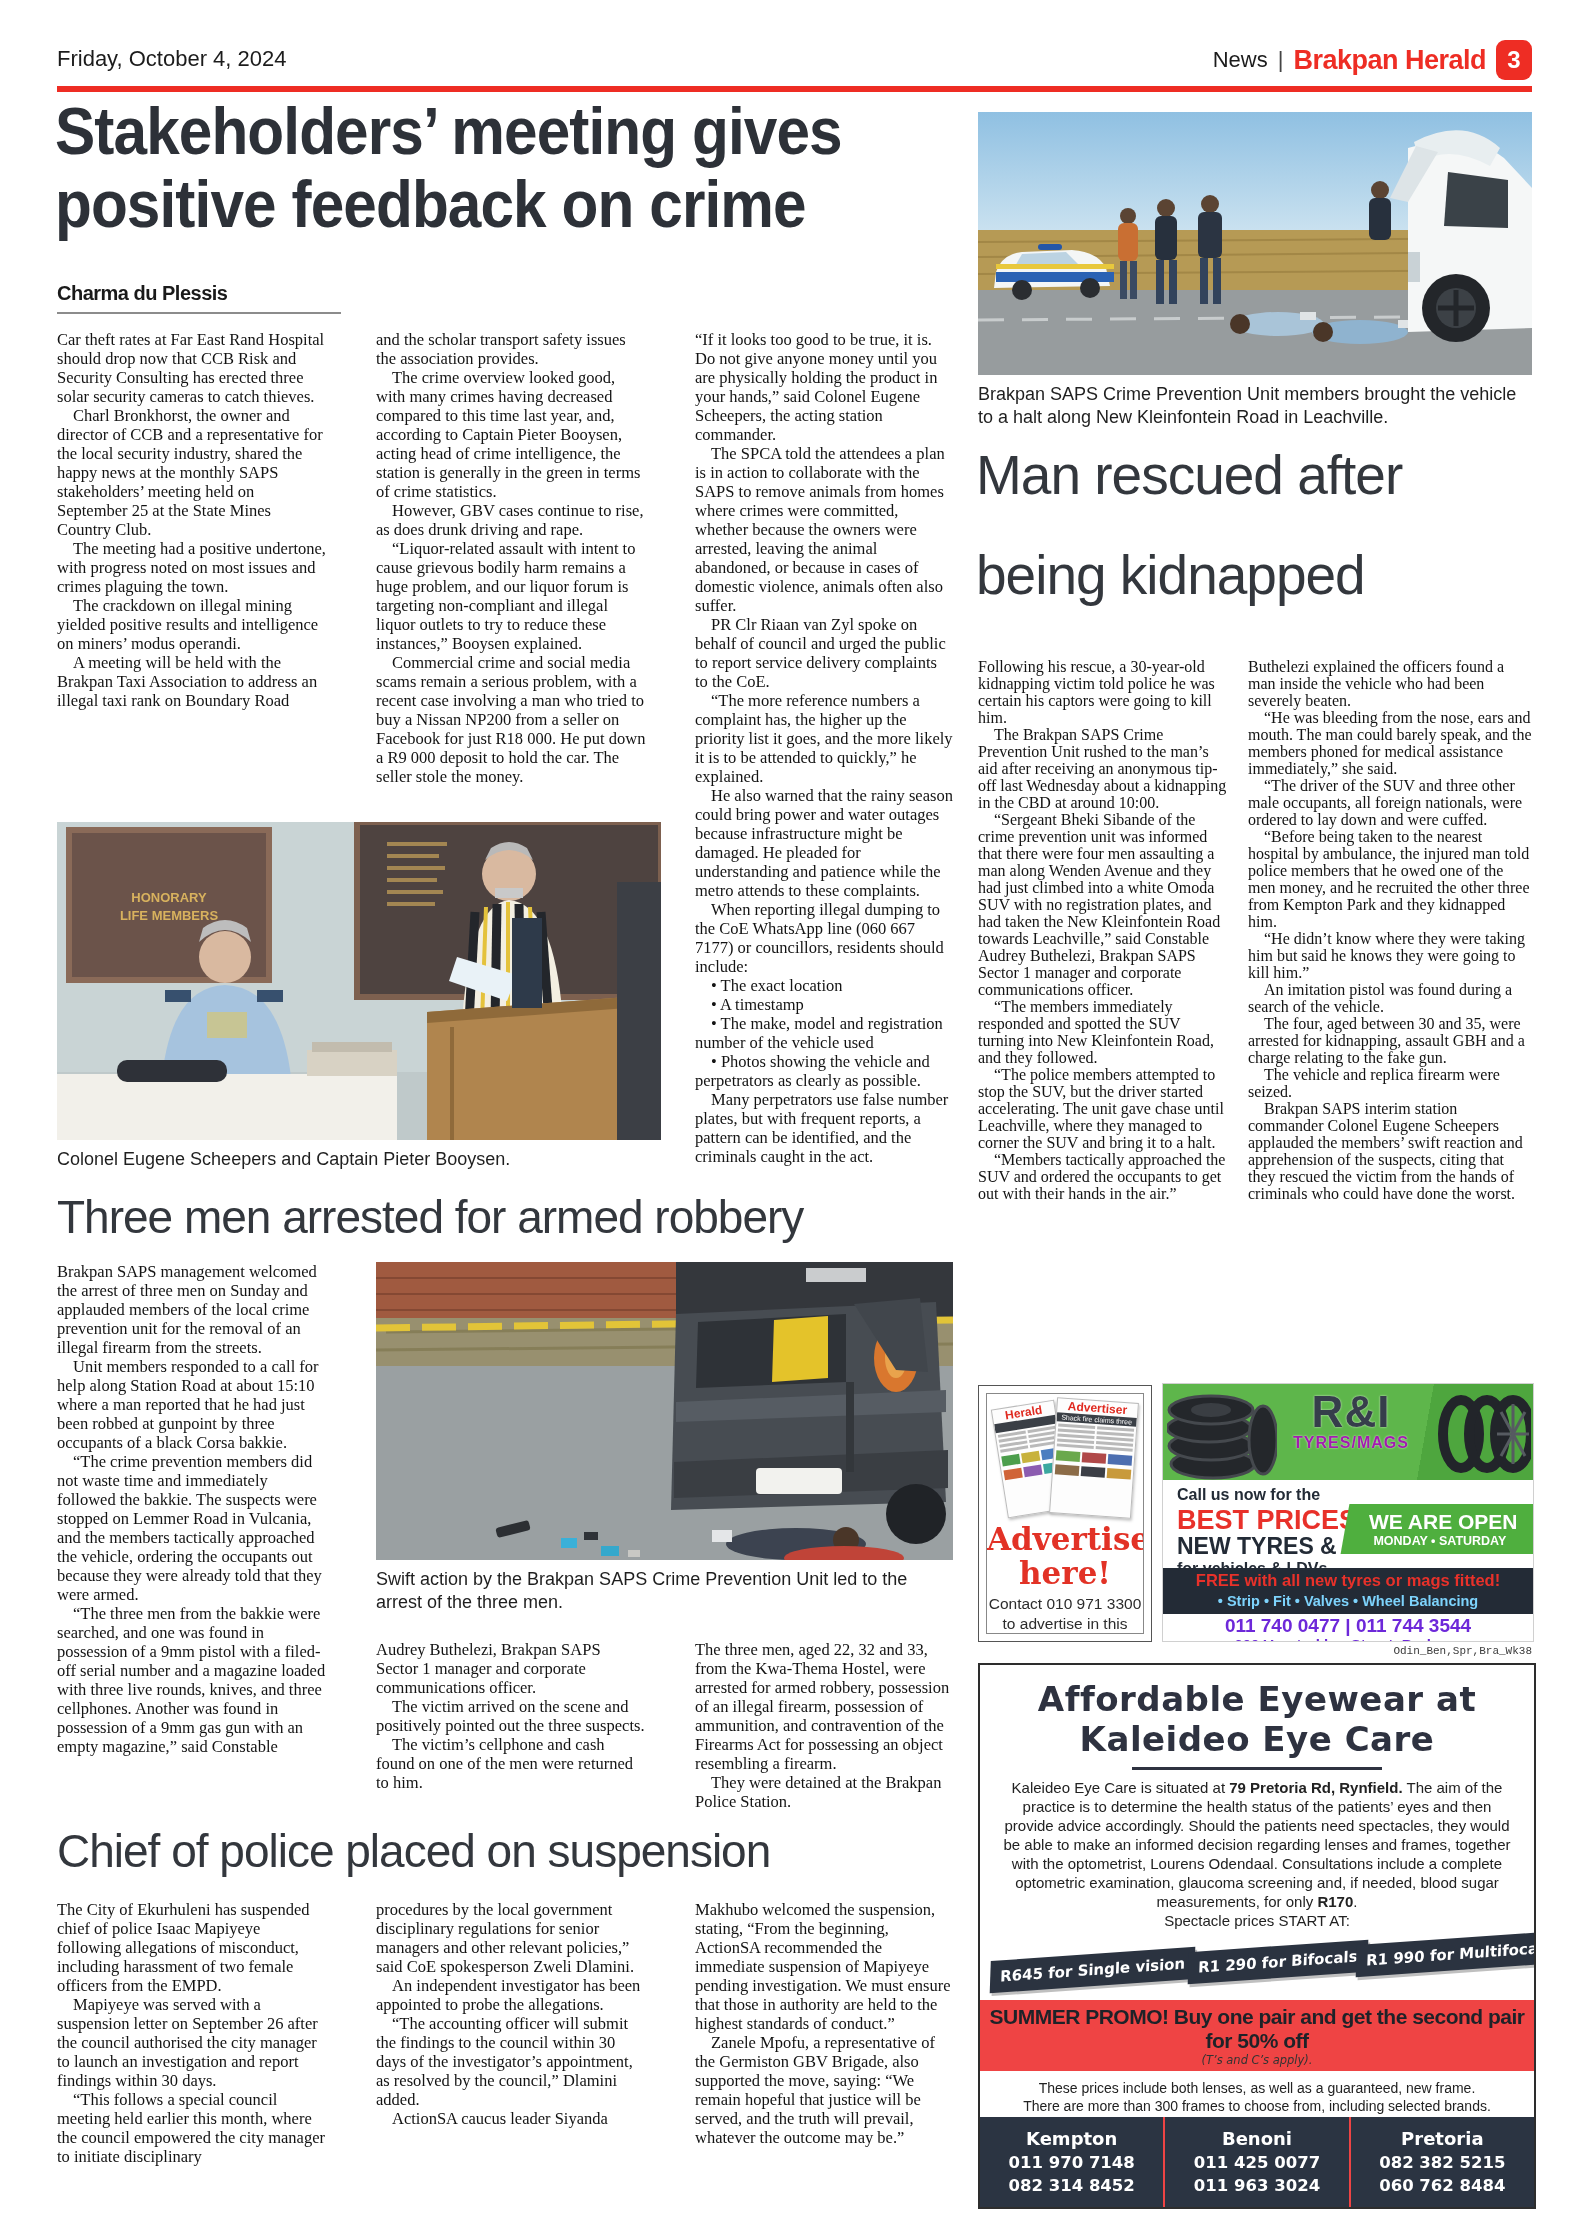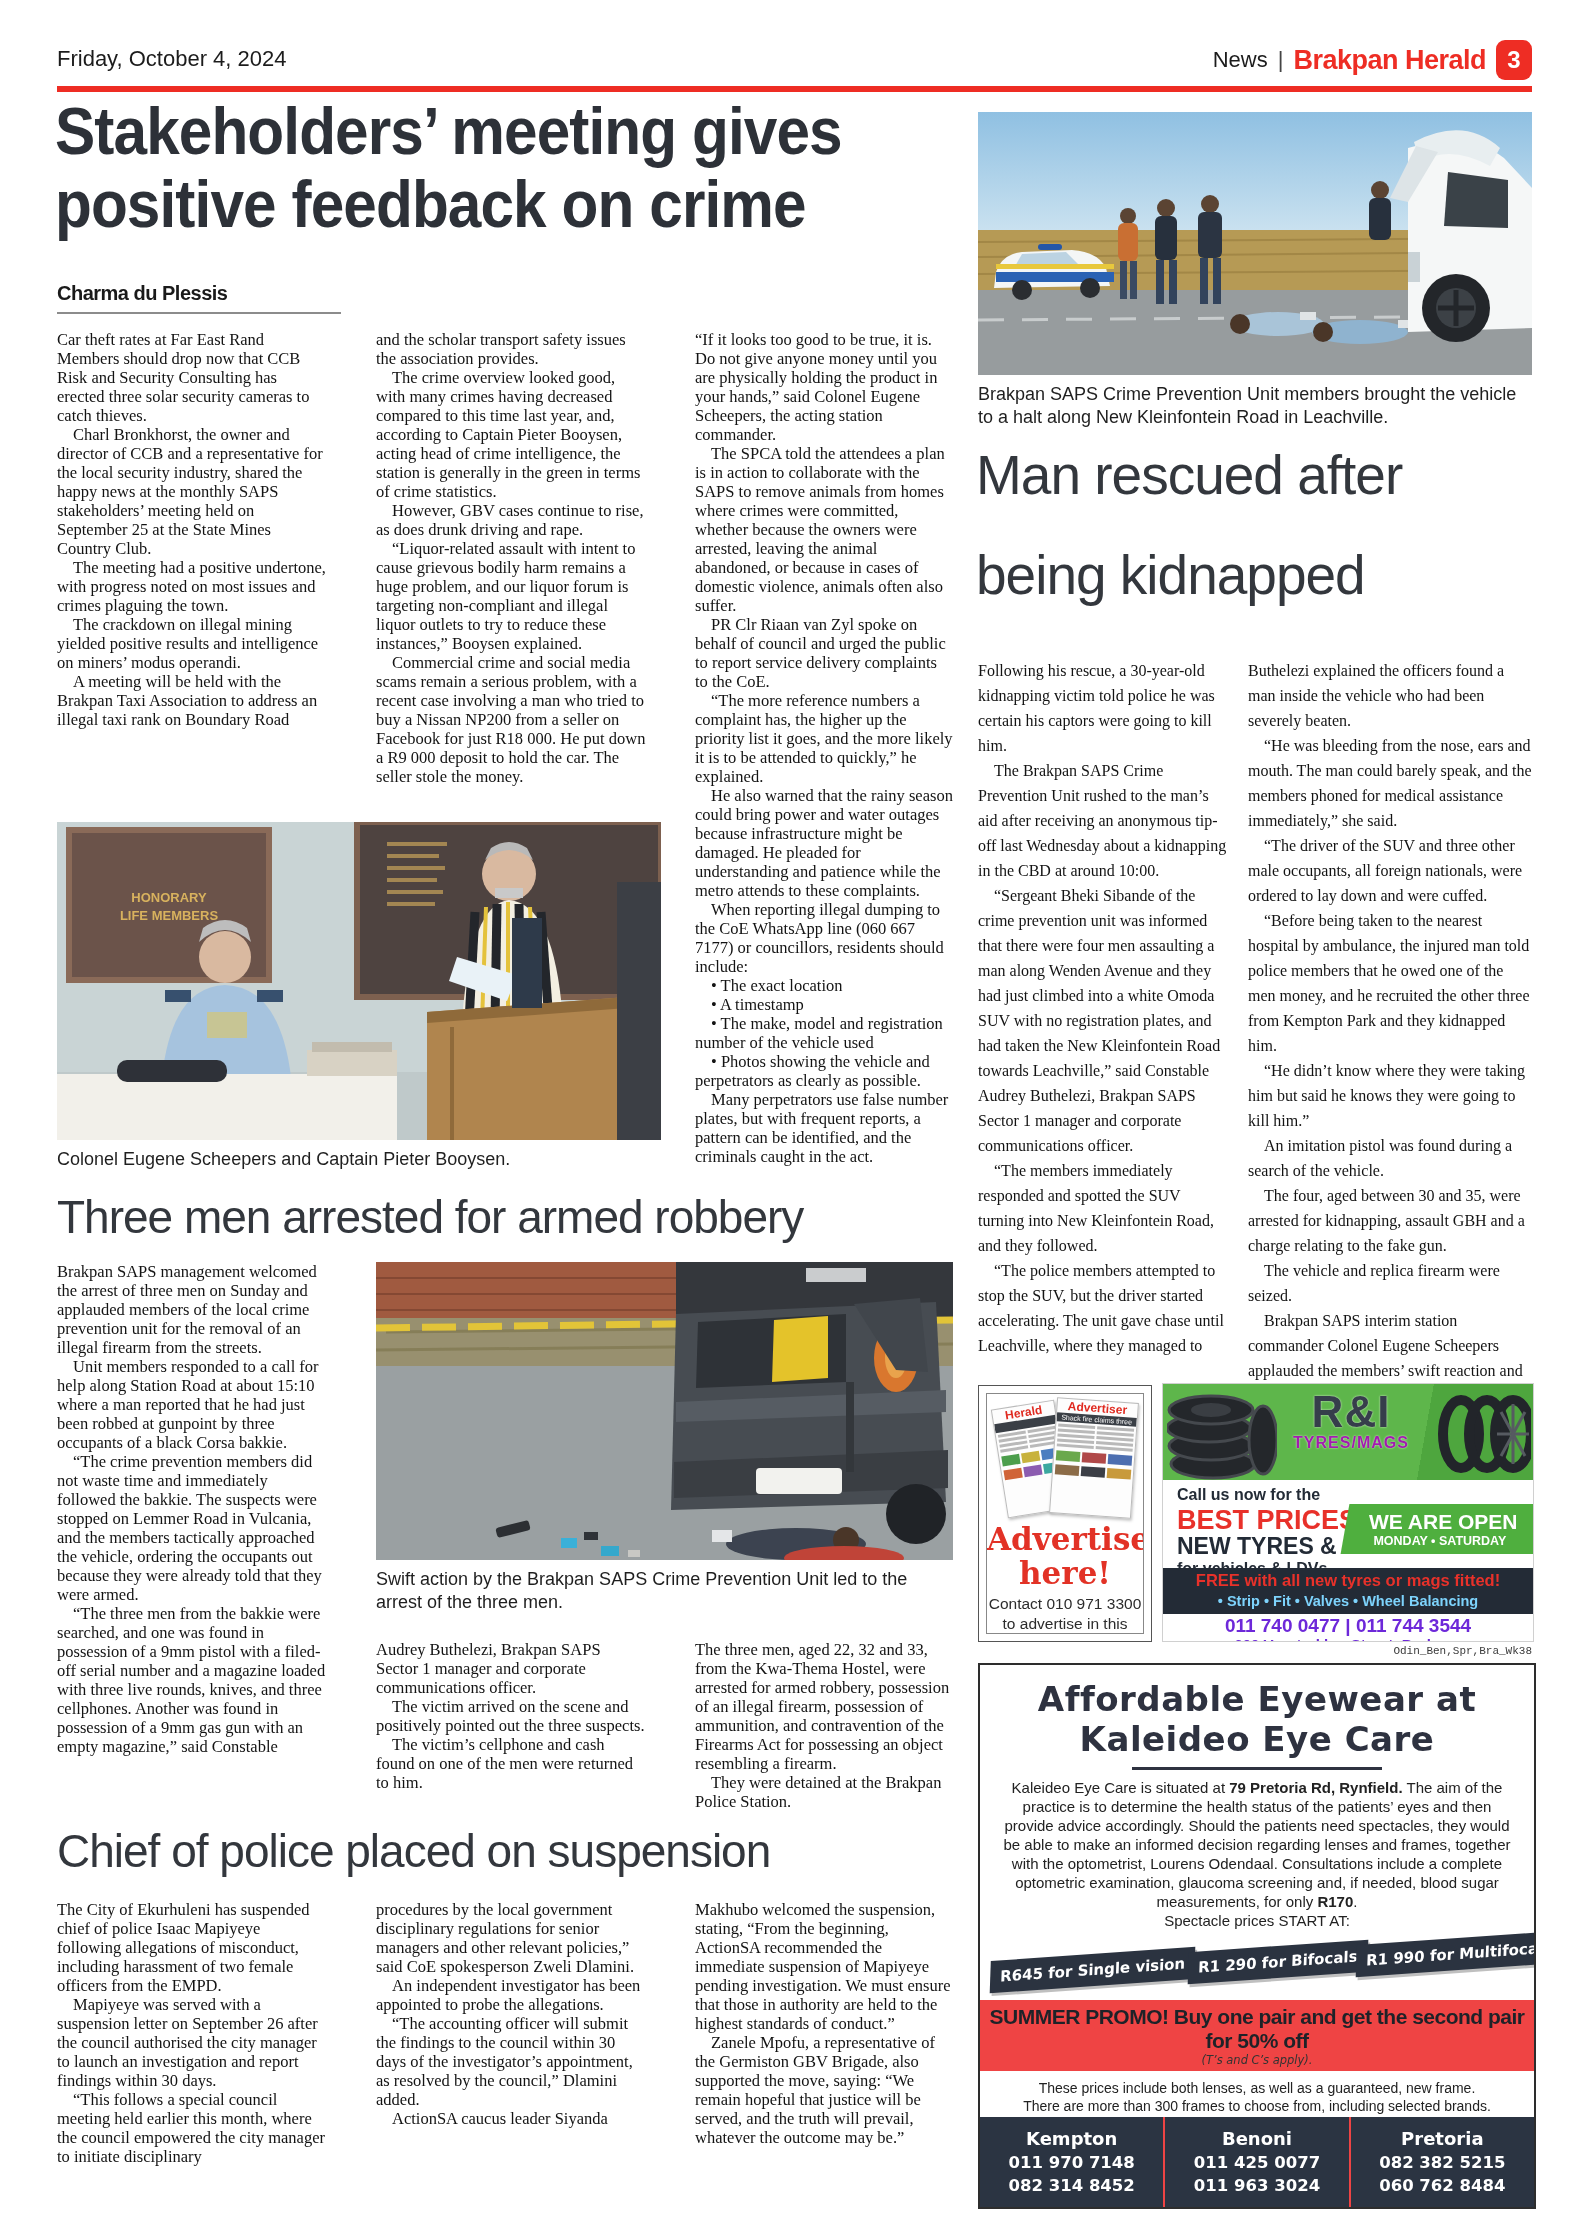--- a/index.html
+++ b/index.html
@@ -19,21 +19,21 @@
       line-height:73px;letter-spacing:-1px;transform:scaleX(0.9);transform-origin:0 0;white-space:nowrap;}
   .h2{font-family:"Liberation Sans",sans-serif;font-weight:400;color:#33373d;font-size:55px;
       line-height:100px;letter-spacing:-1px;}
   .h3{font-family:"Liberation Sans",sans-serif;font-weight:400;color:#33373d;font-size:46px;letter-spacing:-1px;white-space:nowrap;}
   .byline{font-family:"Liberation Sans",sans-serif;font-weight:bold;font-size:20px;color:#1a1a1a;letter-spacing:-0.5px;}
   .bylinerule{height:2px;background:#8c8c8c;}
   
   .bodycol{font-size:16.5px;line-height:19px;color:#131313;overflow:hidden;text-align:left;}
   .bodycol p{margin:0;text-indent:16px;}
   .bodycol p:first-child{text-indent:0;}
-  .rbody{font-size:16px;line-height:25px;}
+  .rbody{font-size:16px;line-height:17px;}
   .caption{font-family:"Liberation Sans",sans-serif;font-size:18px;line-height:23px;color:#1f1f1f;}
   .photo{background:#ccc;overflow:hidden;}
   
   .had{border:1px solid #555;}
   .had-inner{position:absolute;left:7px;top:7px;right:7px;bottom:7px;border:1px solid #888;overflow:hidden;}
   .mini-paper{position:absolute;background:#fdfdfd;border:1px solid #bbb;box-shadow:1px 2px 3px rgba(0,0,0,0.25);overflow:hidden;}
   .mini-mast{font-family:"Liberation Sans",sans-serif;font-weight:bold;color:#e02a20;font-size:12px;text-align:center;line-height:14px;}
   .mini-head{background:#3a3f46;color:#fff;font-family:"Liberation Sans",sans-serif;font-size:7px;text-align:center;line-height:9px;}
   .mini-lines{display:flex;flex-wrap:wrap;gap:2px;padding:2px;}
   .mini-lines i{display:block;height:3px;background:#b9b9b9;flex:1 0 40%;}
@@ -98,21 +98,21 @@
   <div class="abs redrule" style="left:57px;top:86px;width:1475px;"></div>
 
   <div class="abs h1" style="left:55px;top:94px;">
     <div>Stakeholders’ meeting gives</div>
     <div>positive feedback on crime</div>
   </div>
   <div class="abs byline" style="left:57px;top:282px;">Charma du Plessis</div>
   <div class="abs bylinerule" style="left:57px;top:312px;width:284px;"></div>
 
   <div class="abs bodycol" style="left:57px;top:330px;width:270px;height:480px;">
-      <p>Car theft rates at Far East Rand Members should drop now that CCB Risk and Security Consulting has erected three solar security cameras to catch thieves.</p>
+      <p>Car theft rates at Far East Rand Hospital should drop now that CCB Risk and Security Consulting has erected three solar security cameras to catch thieves.</p>
       <p>Charl Bronkhorst, the owner and director of CCB and a representative for the local security industry, shared the happy news at the monthly SAPS stakeholders’ meeting held on September 25 at the State Mines Country Club.</p>
       <p>The meeting had a positive undertone, with progress noted on most issues and crimes plaguing the town.</p>
       <p>The crackdown on illegal mining yielded positive results and intelligence on miners’ modus operandi.</p>
       <p>A meeting will be held with the Brakpan Taxi Association to address an illegal taxi rank on Boundary Road</p>
     </div>
   <div class="abs bodycol" style="left:376px;top:330px;width:270px;height:490px;">
       <p>and the scholar transport safety issues the association provides.</p>
       <p>The crime overview looked good, with many crimes having decreased compared to this time last year, and, according to Captain Pieter Booysen, acting head of crime intelligence, the station is generally in the green in terms of crime statistics.</p>
       <p>However, GBV cases continue to rise, as does drunk driving and rape.</p>
       <p>“Liquor-related assault with intent to cause grievous bodily harm remains a huge problem, and our liquor forum is targeting non-compliant and illegal liquor outlets to try to reduce these instances,” Booysen explained.</p>

